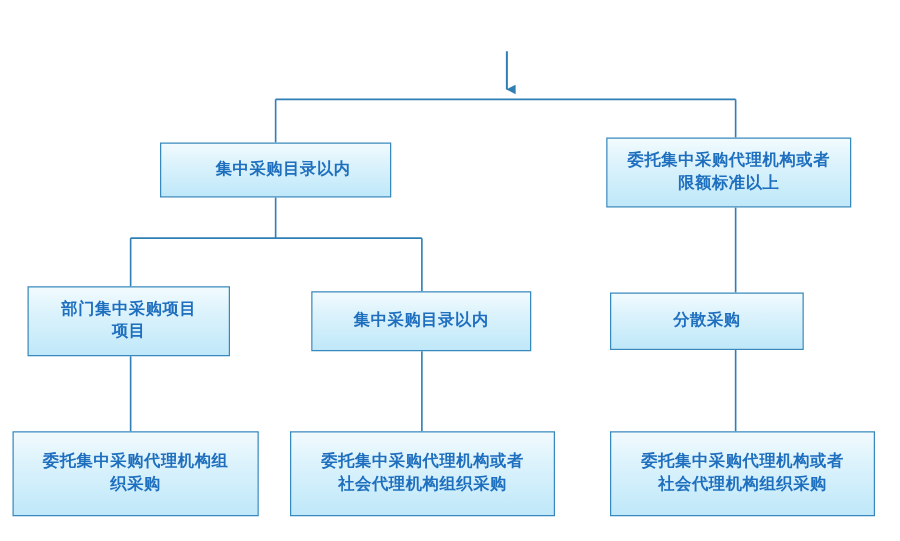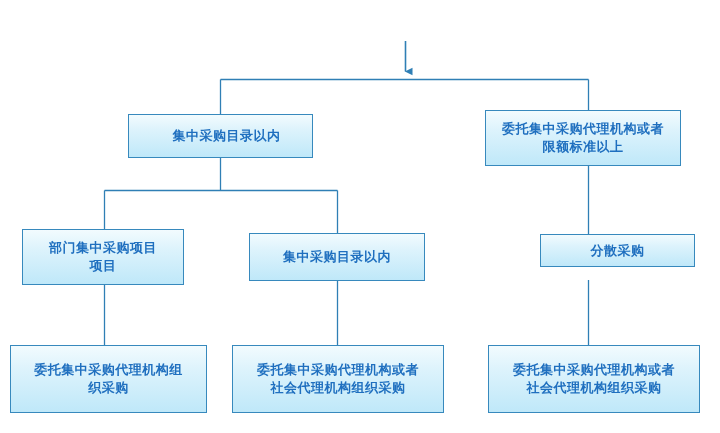--- a/index.html
+++ b/index.html
@@ -93,21 +93,21 @@
 
   <div class="node" style="left:22px; top:229px; width:162px; height:56px;">
     <span class="label">部门集中采购项目
 项目</span>
   </div>
 
   <div class="node" style="left:249px; top:233px; width:176px; height:48px;">
     <span class="label">集中采购目录以内</span>
   </div>
 
-  <div class="node" style="left:540px; top:234px; width:155px; height:33px;text-align:right;">
+  <div class="node" style="left:488px; top:234px; width:155px; height:46px;text-align:right;">
     <span class="label">分散采购</span>
   </div>
 
   <div class="node" style="left:10px; top:345px; width:197px; height:68px;">
     <span class="label">委托集中采购代理机构组
 织采购</span>
   </div>
 
   <div class="node" style="left:232px; top:345px; width:212px; height:68px;">
     <span class="label">委托集中采购代理机构或者

